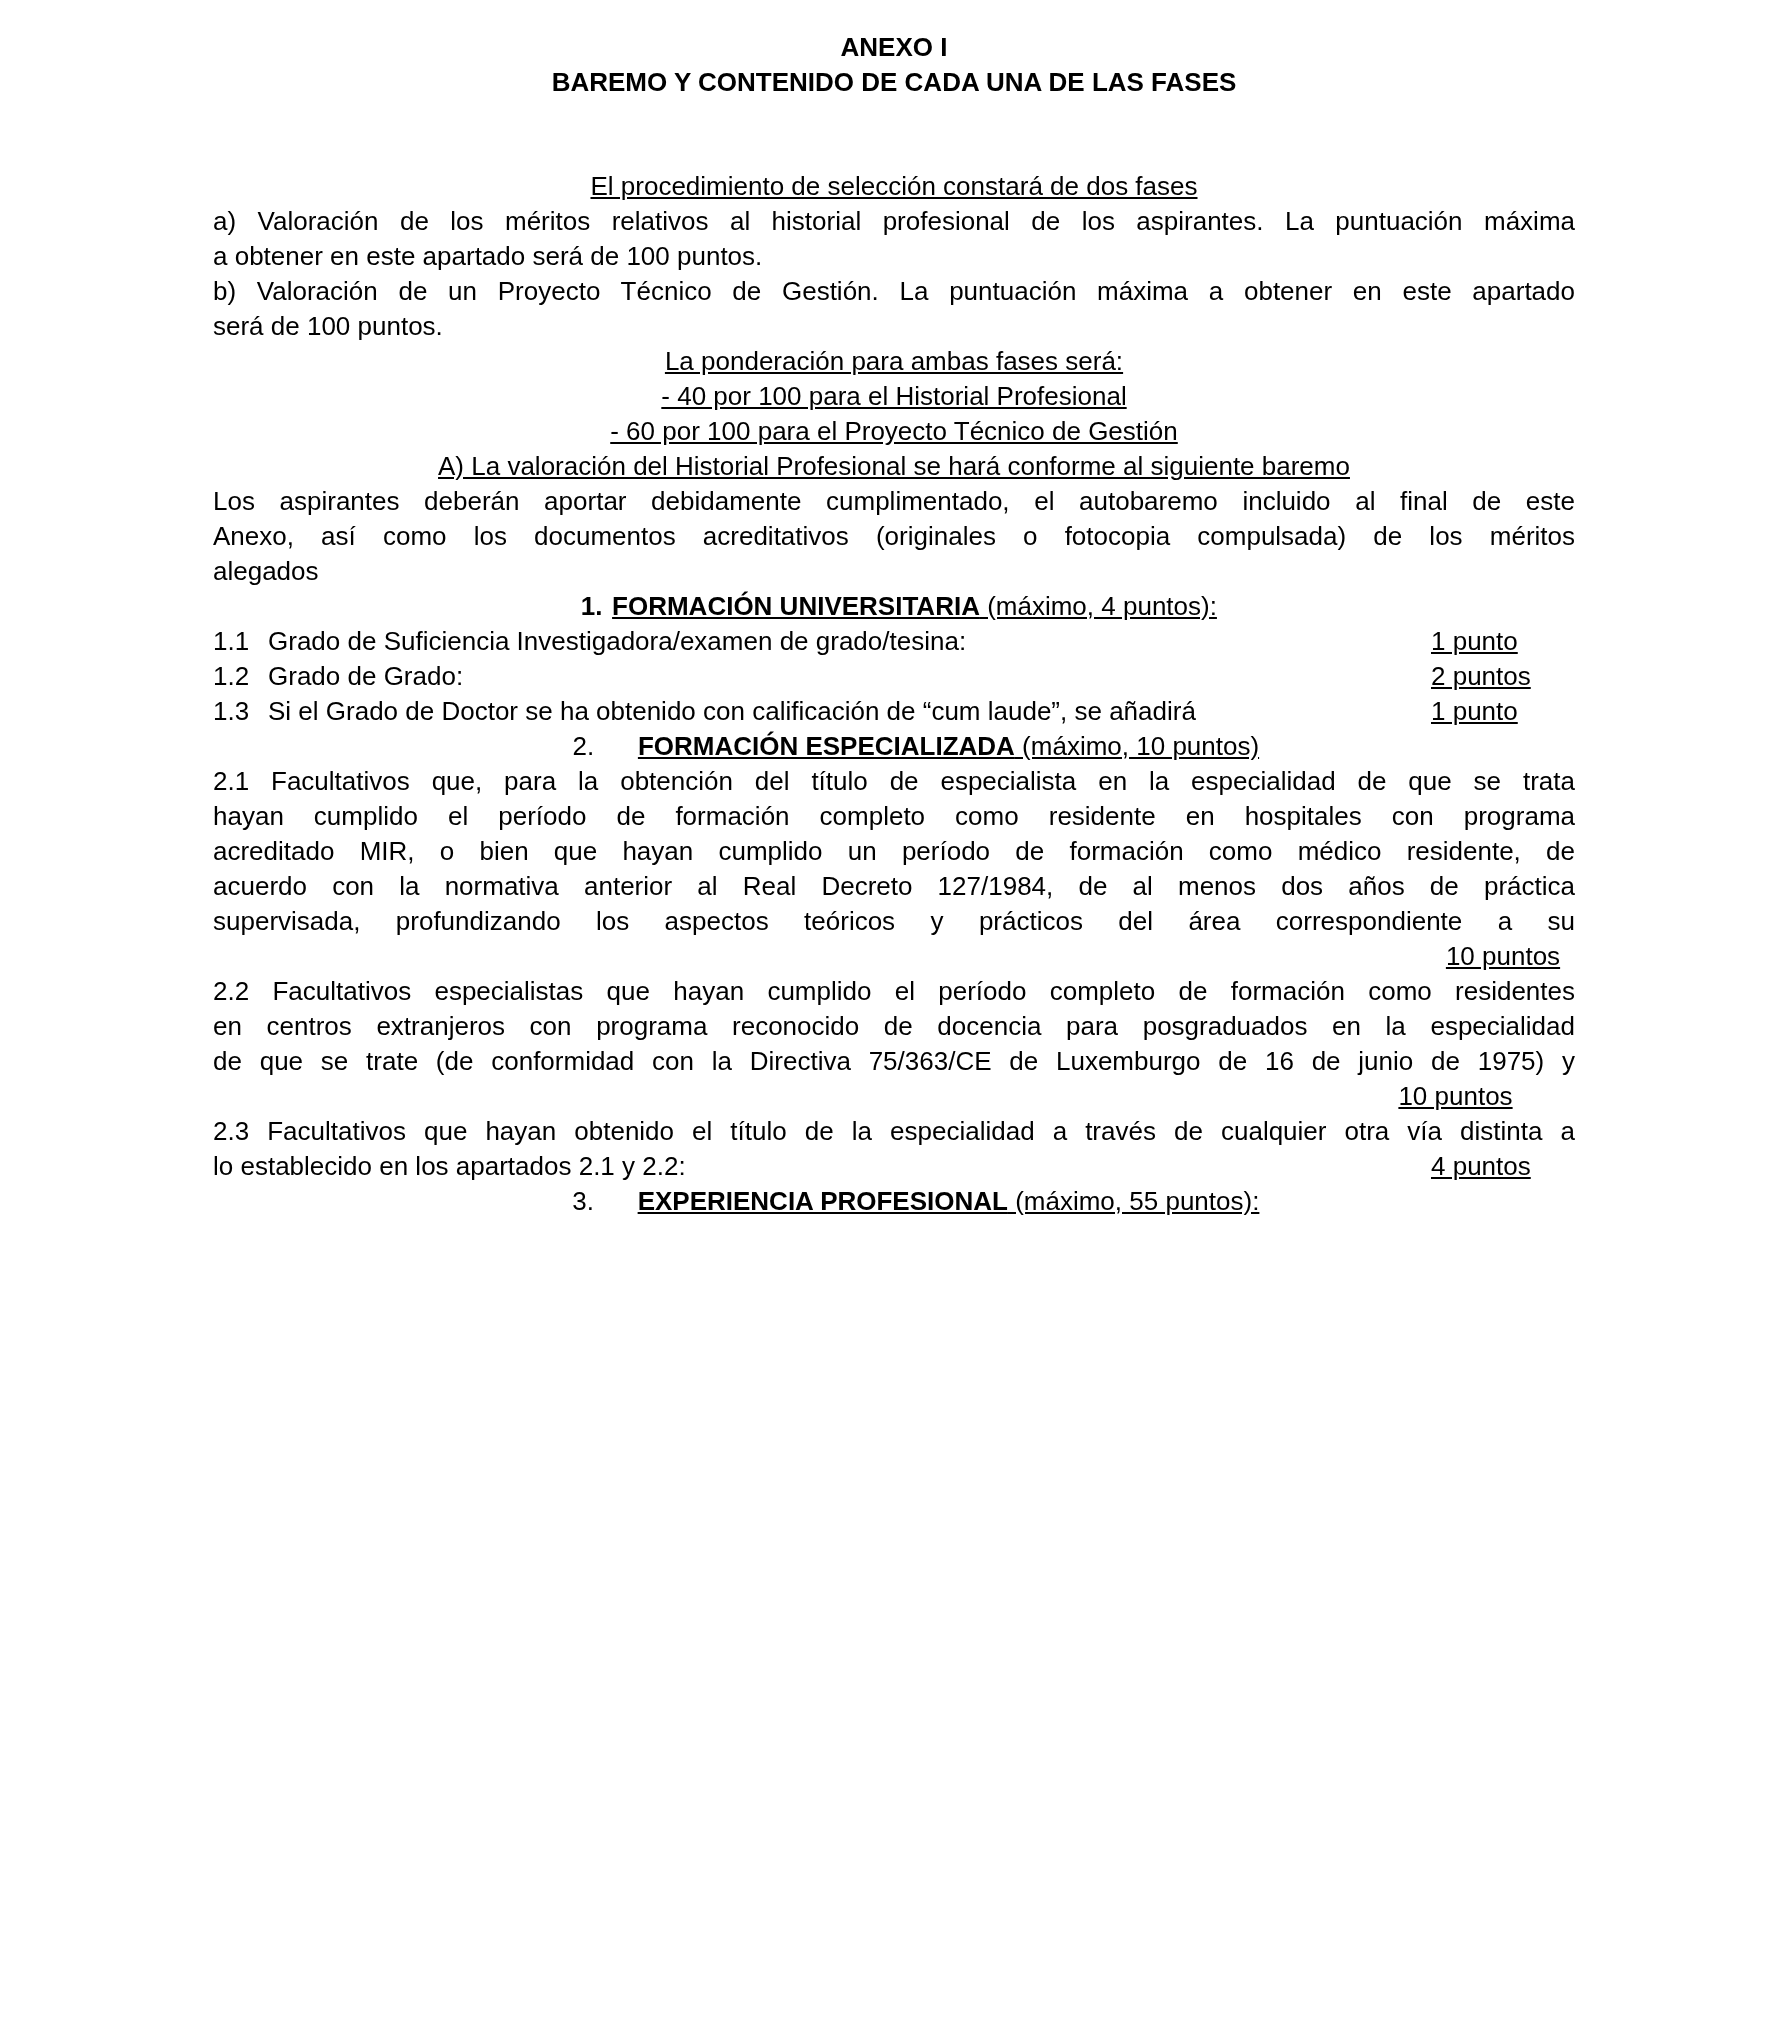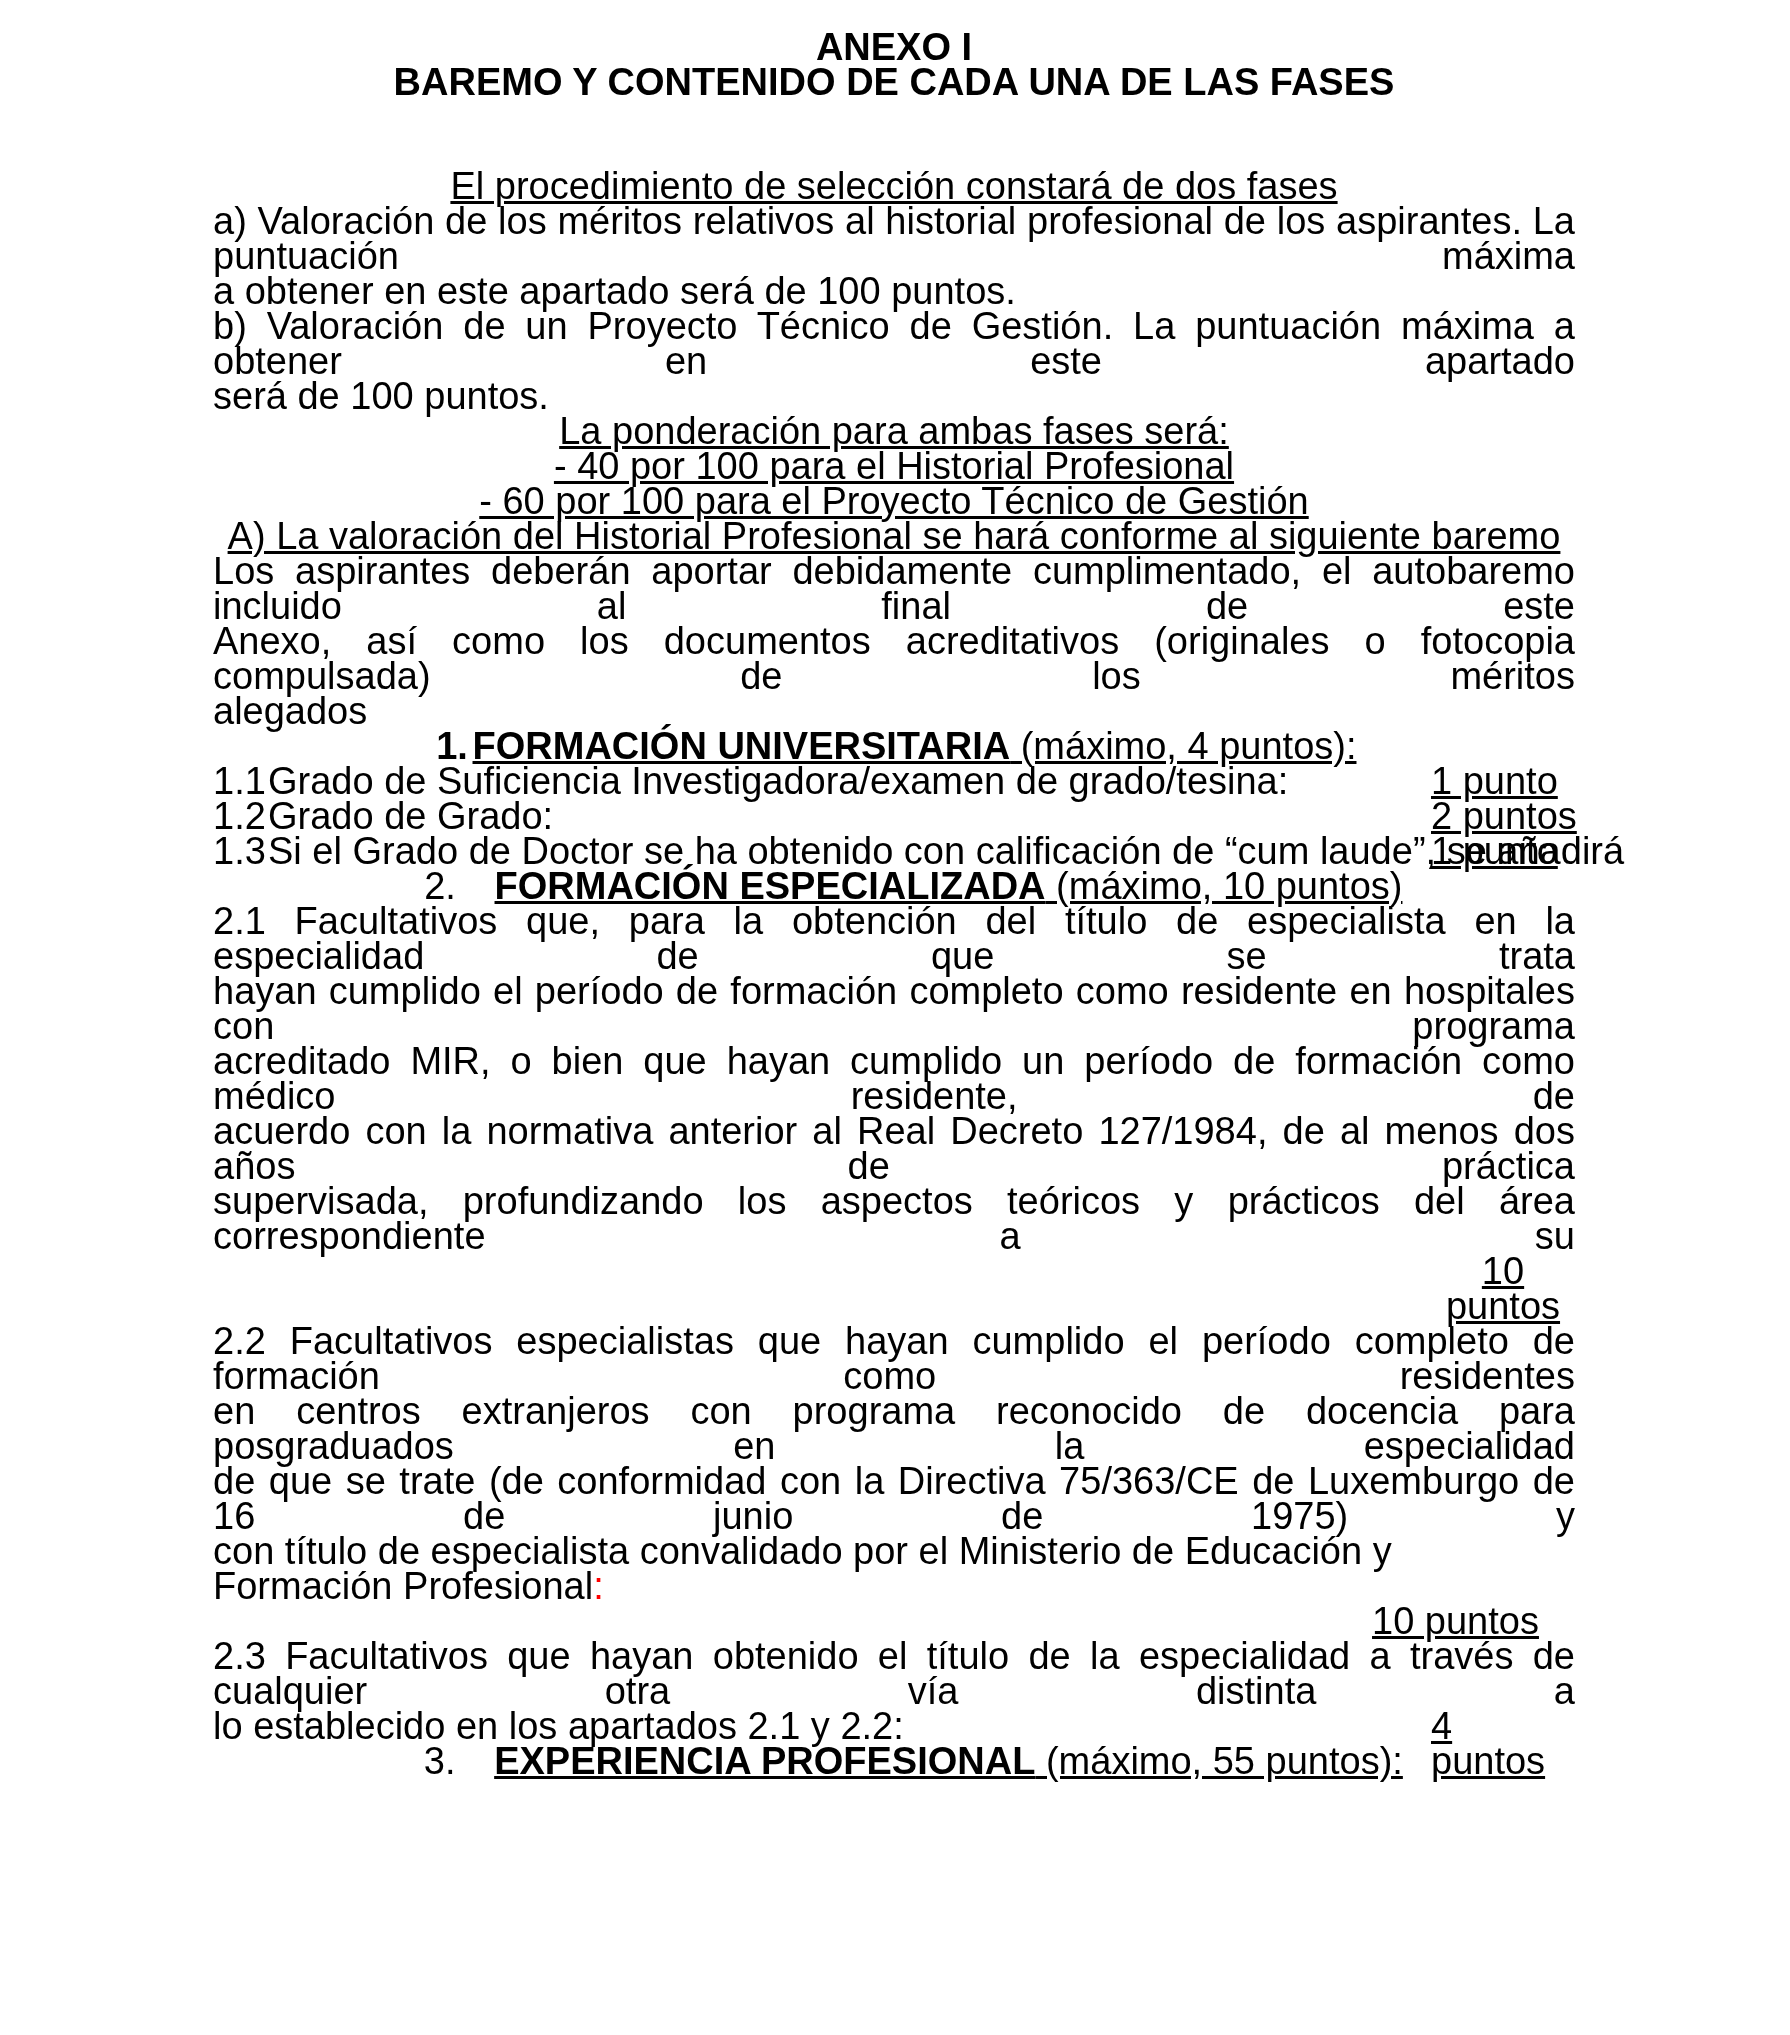--- a/index.html
+++ b/index.html
@@ -9,21 +9,21 @@
   }
   .page {
     position: relative;
     width: 1790px;
     height: 2035px;
     box-sizing: border-box;
     padding: 29.5px 215px 0 213px;
     background: #ffffff;
     color: #000000;
     font-family: "Liberation Sans", "DejaVu Sans", sans-serif;
-    font-size: 38px;
+    font-size: 26px;
     line-height: 35px;
     overflow: hidden;
   }
   .title { text-align: center; font-weight: bold; }
   .b { font-weight: bold; }
   .mt1 { }
   .mt2 { margin-top: 69px; }
   .para { position: relative; }
   .jline {
     text-align: justify;
@@ -107,21 +107,20 @@
   </div>
 
   <div class="line pts-line-1">10 puntos</div>
 
   <div class="para">
     <div>
         <div class="jline">2.2 Facultativos especialistas que hayan cumplido el período completo de formación como residentes</div>
         <div class="jline">en centros extranjeros con programa reconocido de docencia para posgraduados en la especialidad</div>
         <div class="jline">de que se trate (de conformidad con la Directiva 75/363/CE de Luxemburgo de 16 de junio de 1975) y</div>
       </div>
-    <div class="lline"><span>con título de especialista convalidado por el Ministerio de Educación y Formación Profesional</span><span class="red">:</span></div>
   </div>
 
   <div class="line pts-line-2">10 puntos</div>
 
   <div class="para mt1">
     <div>
         <div class="jline">2.3 Facultativos que hayan obtenido el título de la especialidad a través de cualquier otra vía distinta a</div>
       </div>
     <div class="lline"><span>lo establecido en los apartados 2.1 y 2.2:</span><span class="tabval">4 puntos</span></div>
   </div>

